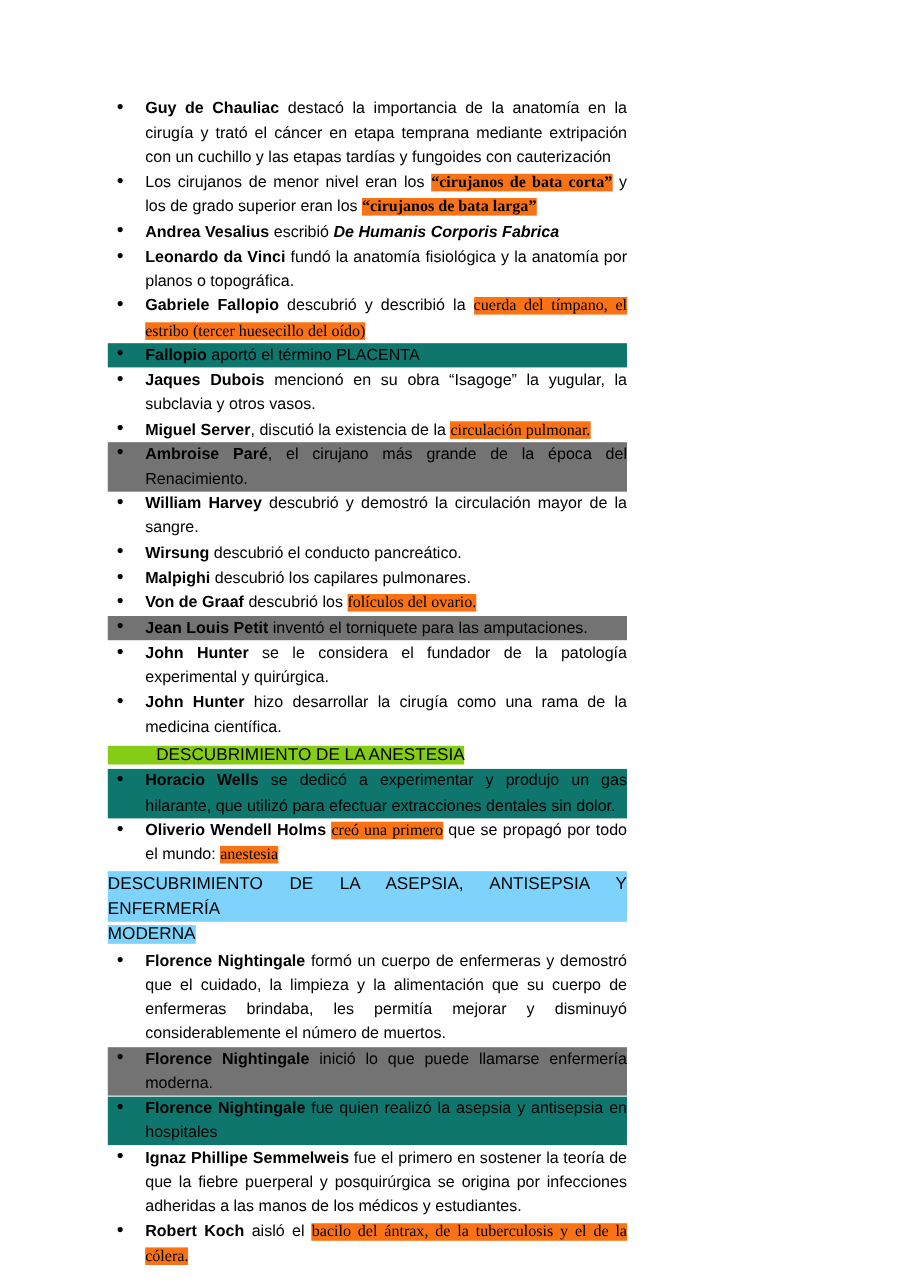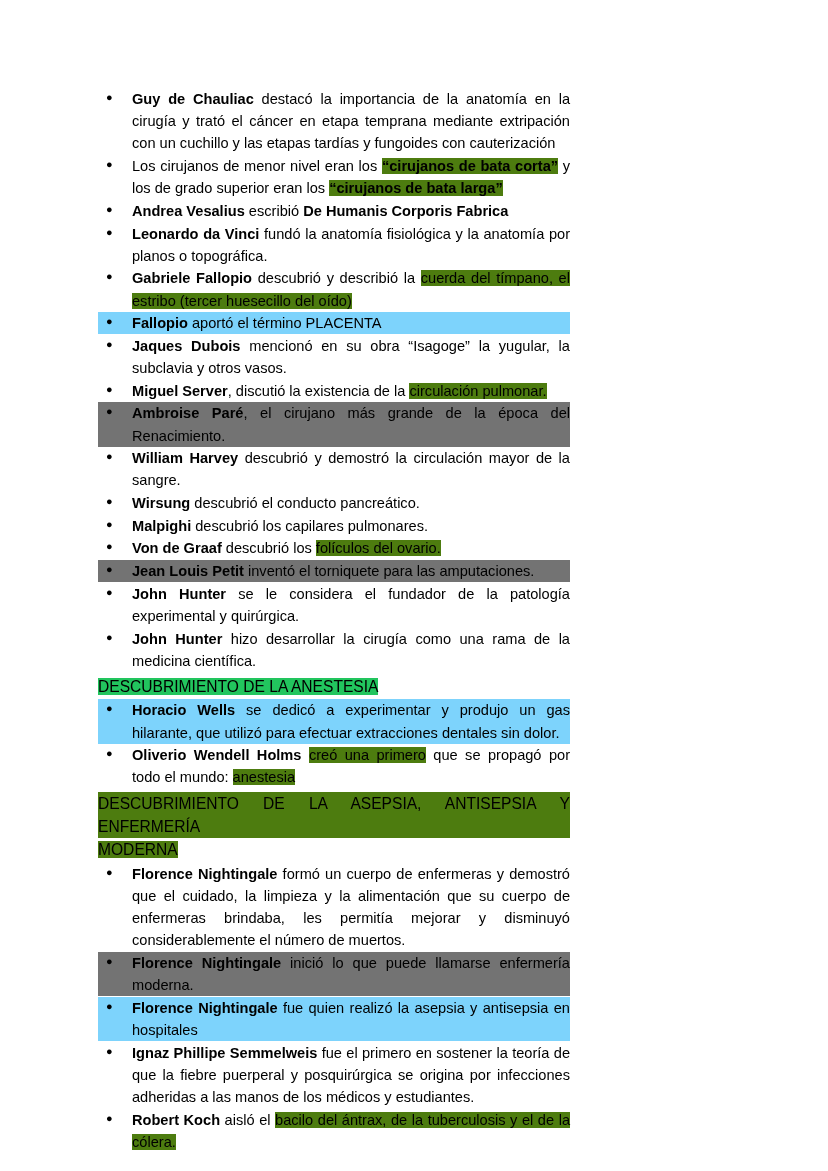--- a/index.html
+++ b/index.html
@@ -40,44 +40,45 @@
     left: 8px;
     top: -1px;
     font-size: 11px;
     line-height: 1.9;
     color: #000;
   }
   li.hl-bullet::before {
     color: #000;
   }
   .b { font-weight: bold; }
-  .bi { font-weight: bold; }
-  .hlG { background-color: #4d7c0f; }
+  .bi { font-weight: bold; font-style: italic; }
+  .hlG { background-color: #f97316; font-family: Liberation Serif, serif; }
 
   
-  li.line-hl-yellow { background-color: #7dd3fc; }
+  li.line-hl-yellow { background-color: #0f766e; }
   li.line-hl-green { background-color: #737373; }
 
   h2.section {
     font-size: 15.6px;
     font-weight: normal;
     margin: 3px 0 1px 0;
     padding: 0;
     line-height: 1.5;
     display: block;
   }
   h2.section .shade {
-    background-color: #22c55e;
+    background-color: #84cc16;
+    padding-left: 44px;
   }
   h2.section.justified {
     text-align: justify;
     text-justify: inter-word;
   }
   .sec-inline {
-    background-color: #4d7c0f;
+    background-color: #7dd3fc;
     display: inline;
   }
   .spread {
     display: block;
     text-align: justify;
     text-align-last: justify;
   }
 </style>
 </head>
 <body>

